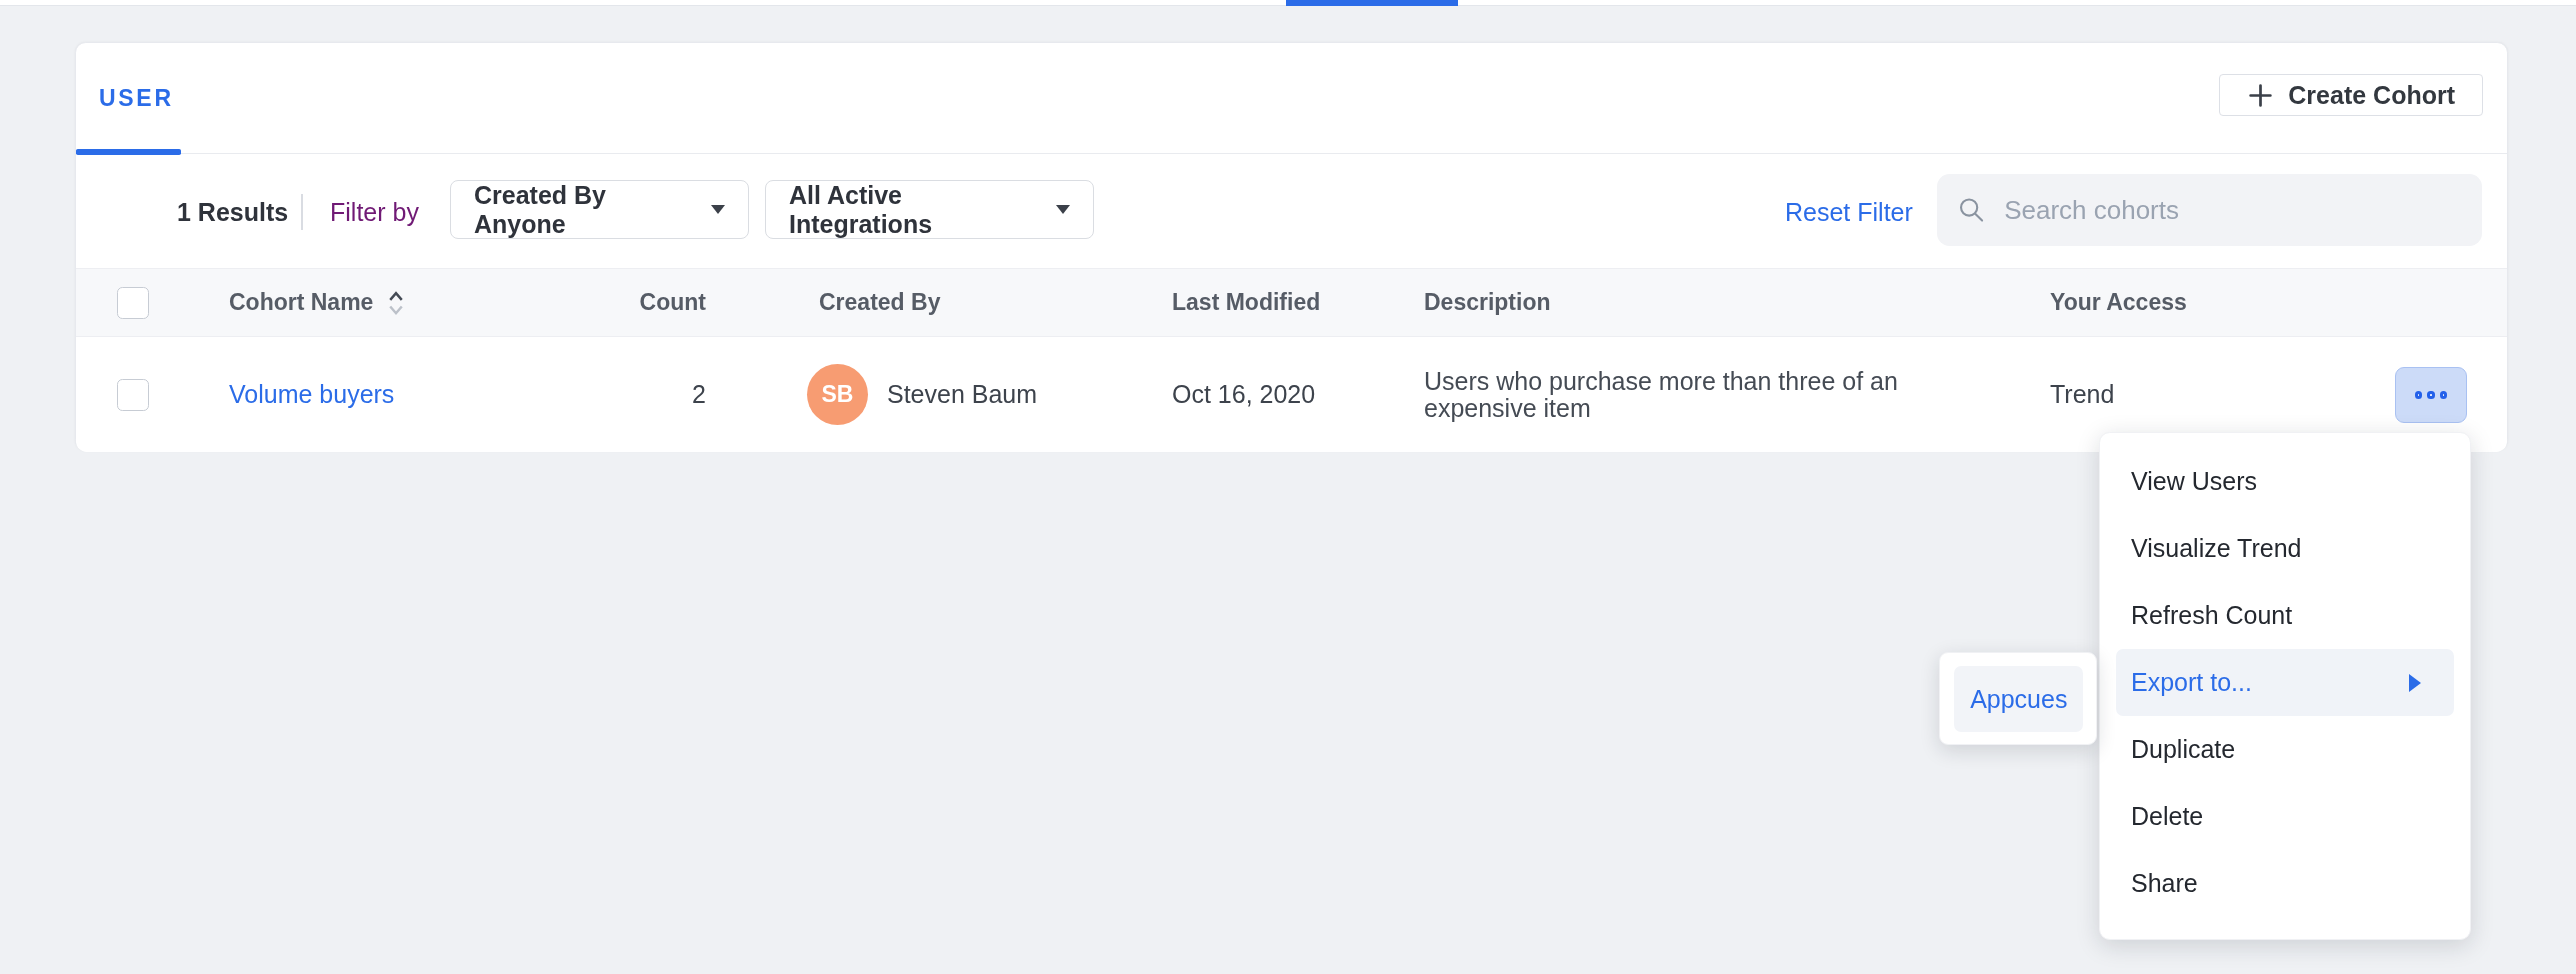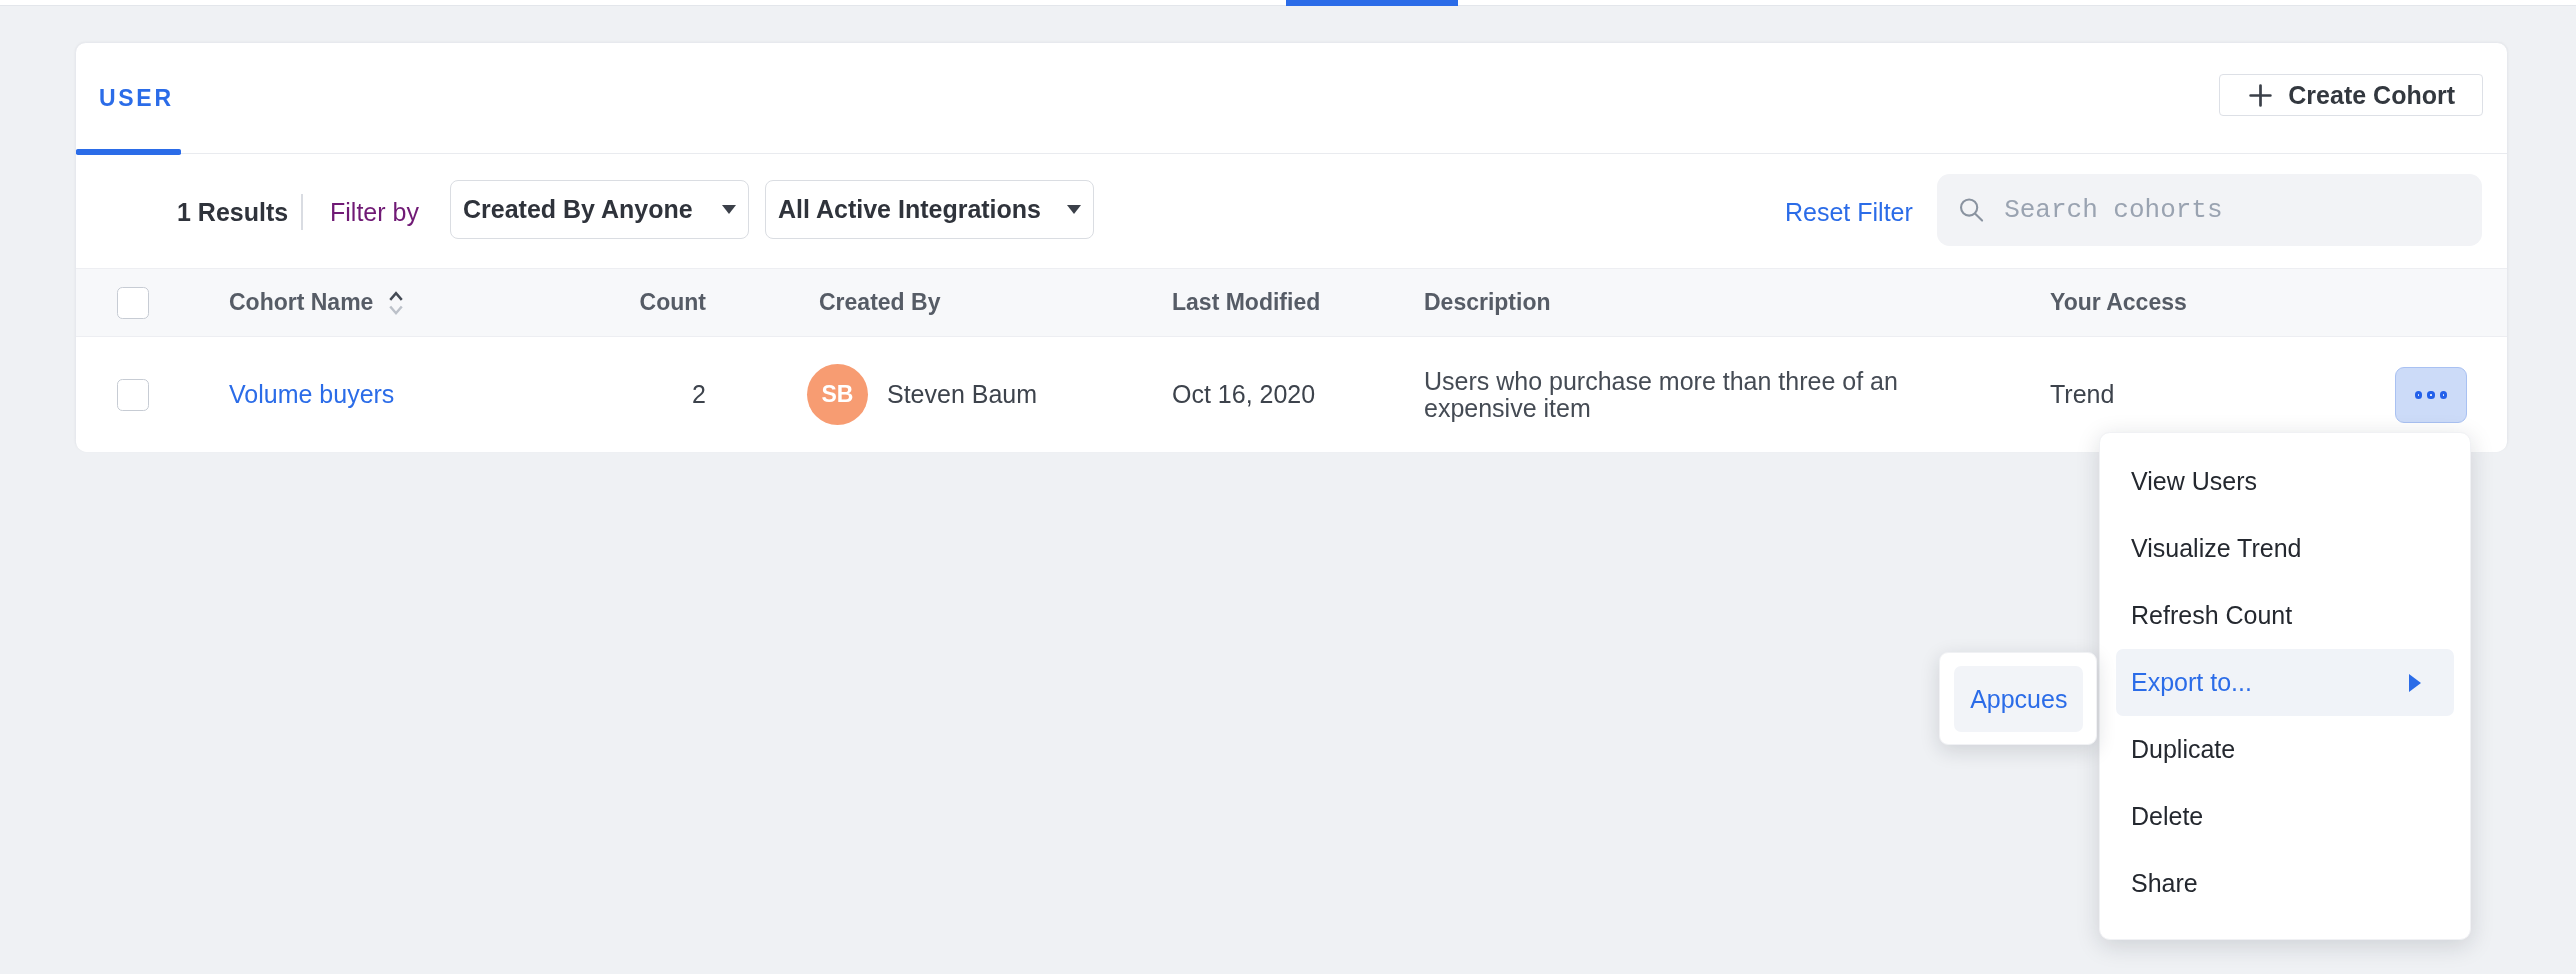--- a/index.html
+++ b/index.html
@@ -23,28 +23,28 @@
   .create-btn{position:absolute;right:24px;top:31px;height:42px;padding:0 27px;display:flex;align-items:center;gap:14.3px;
         background:#fff;border:1.8px solid #dde0e6;border-radius:4px;cursor:pointer;}
   .create-btn .txt{font-weight:600;color:#33383f;font-size:25px;}
   
   .filter-row{position:absolute;left:0;top:113px;width:100%;height:112px;}
   .fr-item{position:absolute;top:0;height:100%;display:flex;align-items:center;}
   .results{left:101px;font-weight:700;color:#2f333b;}
   .v-div{position:absolute;left:225px;top:38px;width:1.8px;height:36px;background:#d9dce2;}
   .filter-by{left:254px;color:#701a75;}
   .drop-btn{position:absolute;top:24px;height:59px;display:flex;align-items:center;gap:16px;background:#fff;
-        border:1.8px solid #dadde2;border-radius:8px;padding:0 12px;cursor:pointer;font-weight:600;color:#2f333b;}
+        border:1.8px solid #dadde2;border-radius:8px;padding:0 23px;cursor:pointer;font-weight:600;color:#2f333b;}
   .btn-created{left:374px;width:299px;}
   .btn-integr{left:689px;width:329px;}
   .caret-down{width:0;height:0;border-left:7.2px solid transparent;border-right:7.2px solid transparent;border-top:9px solid #3b4049;flex:0 0 auto;margin-left:auto;}
   .reset{left:1709px;color:#2b6ce8;cursor:pointer;}
   .search-box{position:absolute;left:1861px;top:18px;width:545px;height:72px;background:#f2f3f6;border-radius:12.5px;
         display:flex;align-items:center;padding:0 20px;}
-  .search-box input{border:none;outline:none;background:transparent;font-family:Liberation Mono, monospace;
+  .search-box input{border:none;outline:none;background:transparent;font-family:Liberation Sans, sans-serif;
         font-size:26px;color:#3d434c;width:100%;margin-left:16px;}
   .search-box input::placeholder{color:#9aa3b1;}
   
   .thead{position:absolute;left:0;top:225px;width:100%;height:69px;background:#f7f8fa;
          border-top:1.8px solid #edeef2;border-bottom:1.8px solid #edeef2;}
   .cell{position:absolute;top:0;height:100%;display:flex;align-items:center;}
   .hcell{font-weight:600;color:#565c66;font-size:23px;}
   .checkbox{width:32px;height:32px;background:#fff;border:1.8px solid #c7ccd4;border-radius:5.4px;cursor:pointer;}
   .c-check{left:41px;}
   .c-name{left:153px;}

